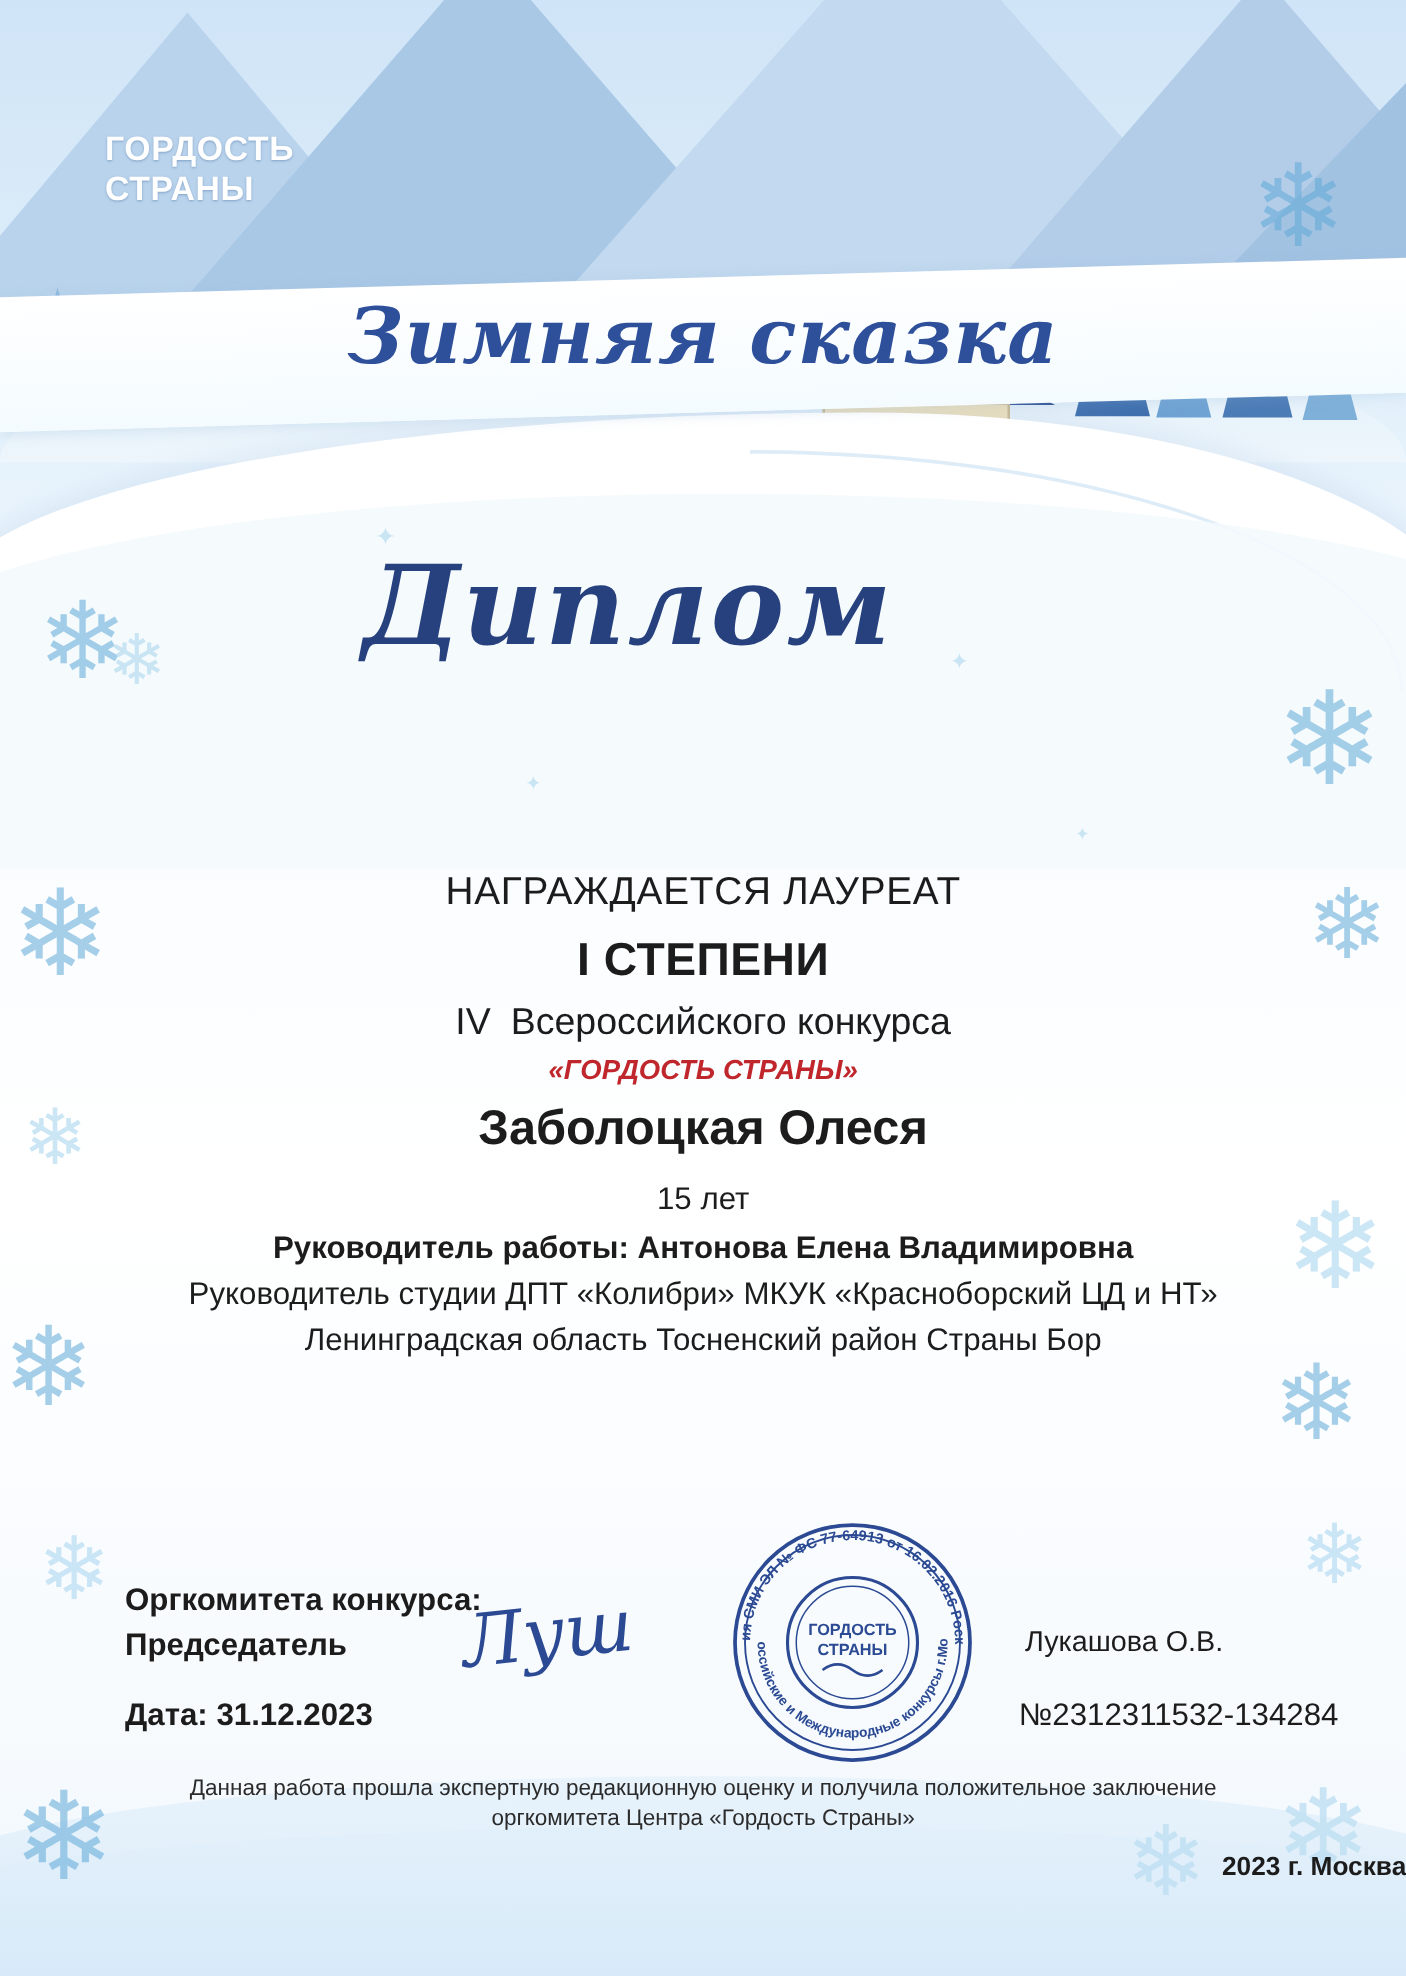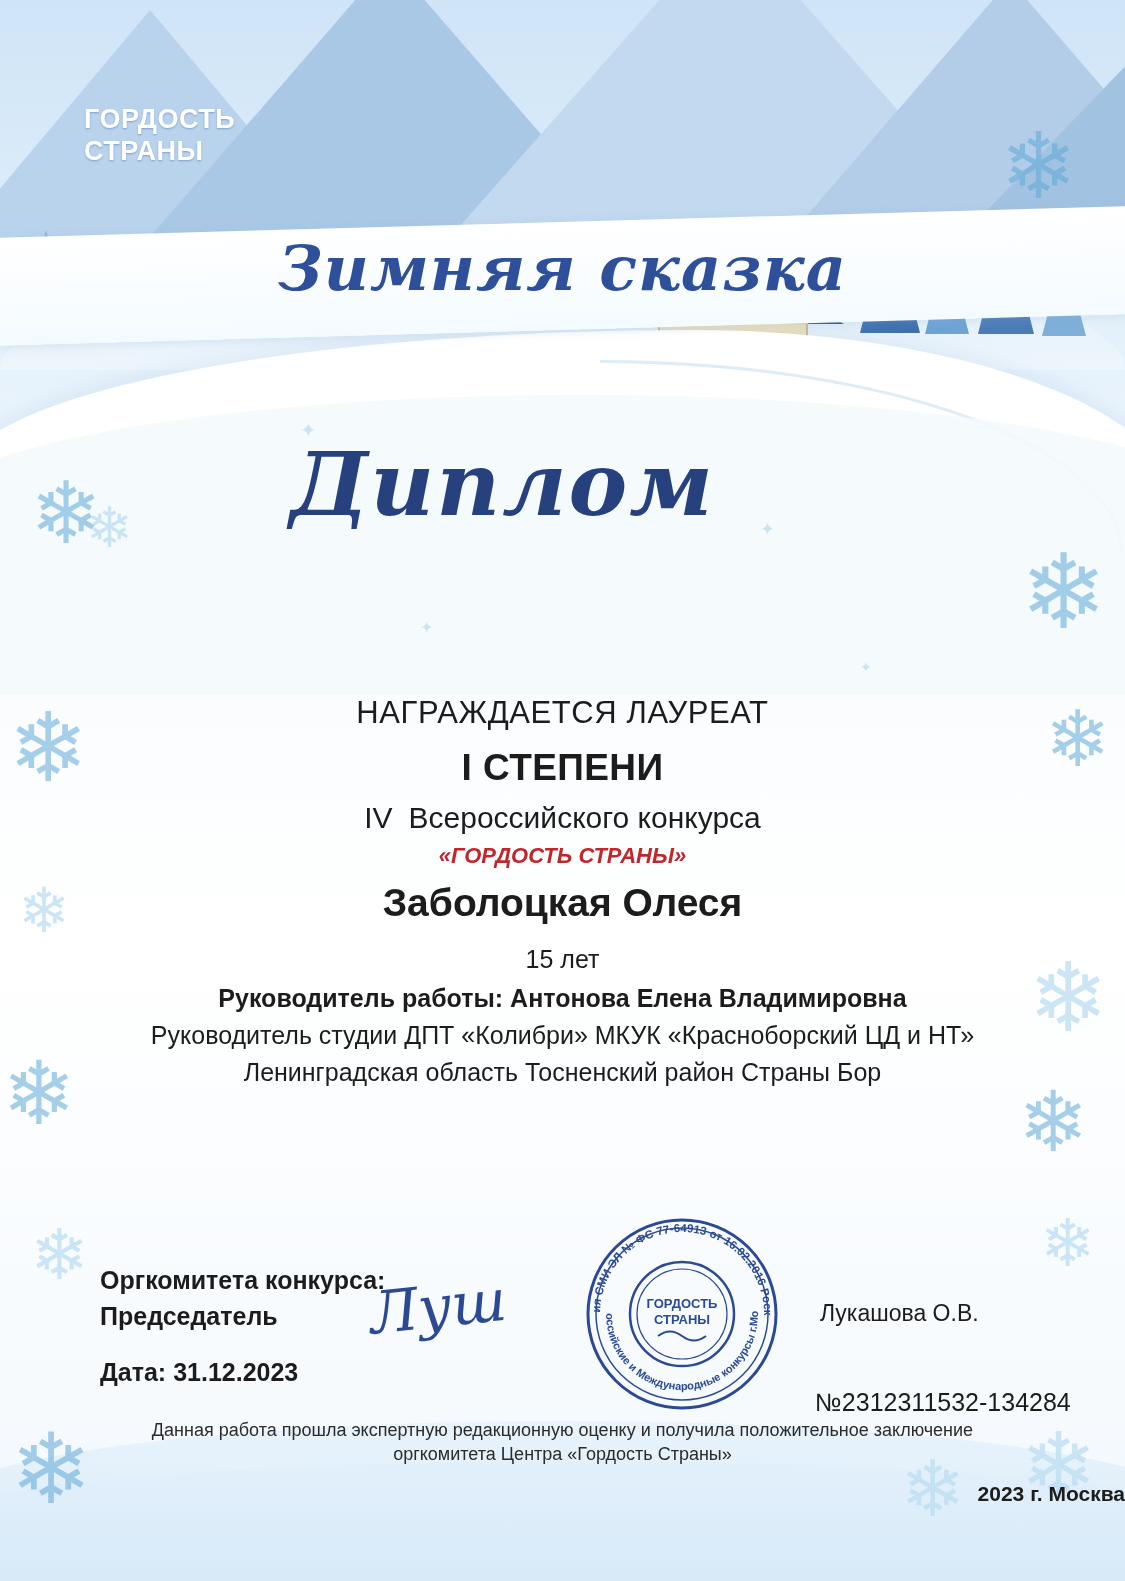--- a/index.html
+++ b/index.html
@@ -284,21 +284,21 @@
     color: #1c1c1c;
   }
   .chair-name {
     position: absolute;
     left: 820px; top: 1300px;
     font-size: 23px;
     color: #1c1c1c;
   }
   .doc-number {
     position: absolute;
-    left: 815px; top: 1388px;
+    left: 815px; top: 1358px;
     font-size: 25px;
     color: #1c1c1c;
   }
 
   .signature {
     position: absolute;
     left: 370px; top: 1270px;
     width: 190px; height: 80px;
     font-family: "DejaVu Serif", serif;
     font-style: italic;

